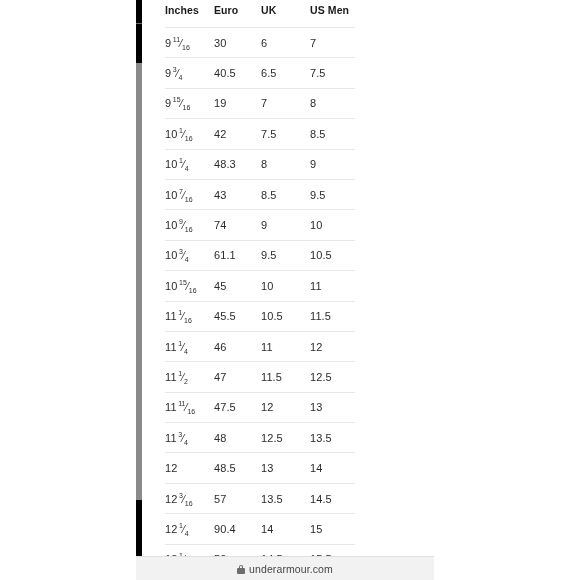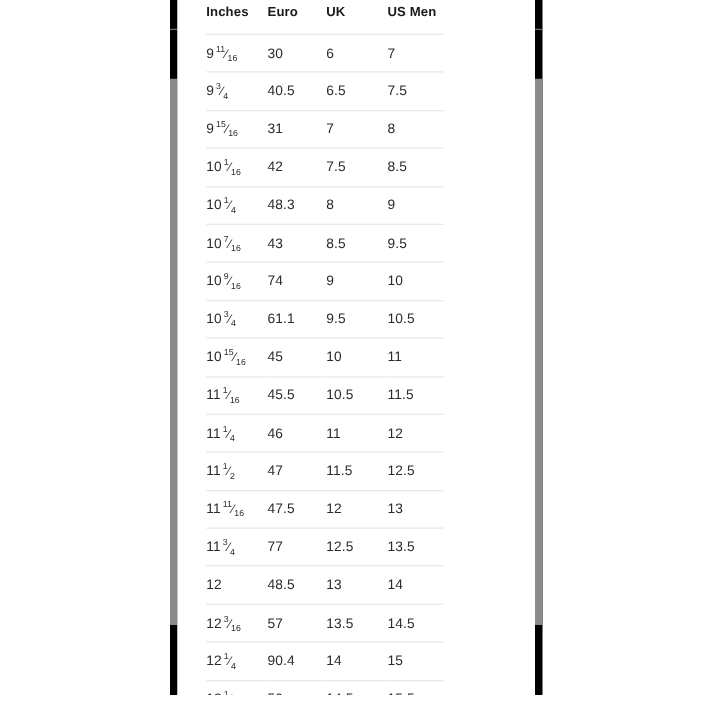--- a/index.html
+++ b/index.html
@@ -34,20 +34,21 @@
 
   
   #page-card {
     position: absolute;
     left: 6px;
     top: 0;
     width: 286px;
     height: 556px;
     background: #ffffff;
     overflow: hidden;
+    padding-left: 14px;
   }
 
   
   .rail {
     position: absolute;
     top: 0;
     width: 6px;
     height: 556px;
     background: #000000;
   }
@@ -220,21 +221,21 @@
               <td>7</td>
             </tr>
             <tr>
               <td><span class="frac"><span class="whole">9</span><sup>3</sup><span class="slash">⁄</span><sub>4</sub></span></td>
               <td>40.5</td>
               <td>6.5</td>
               <td>7.5</td>
             </tr>
             <tr>
               <td><span class="frac"><span class="whole">9</span><sup>15</sup><span class="slash">⁄</span><sub>16</sub></span></td>
-              <td>31</td>
+              <td>19</td>
               <td>7</td>
               <td>8</td>
             </tr>
             <tr>
               <td><span class="frac"><span class="whole">10</span><sup>1</sup><span class="slash">⁄</span><sub>16</sub></span></td>
               <td>42</td>
               <td>7.5</td>
               <td>8.5</td>
             </tr>
             <tr>
@@ -286,21 +287,21 @@
               <td>12.5</td>
             </tr>
             <tr>
               <td><span class="frac"><span class="whole">11</span><sup>11</sup><span class="slash">⁄</span><sub>16</sub></span></td>
               <td>47.5</td>
               <td>12</td>
               <td>13</td>
             </tr>
             <tr>
               <td><span class="frac"><span class="whole">11</span><sup>3</sup><span class="slash">⁄</span><sub>4</sub></span></td>
-              <td>77</td>
+              <td>48</td>
               <td>12.5</td>
               <td>13.5</td>
             </tr>
             <tr>
               <td><span class="frac"><span class="whole">12</span></span></td>
               <td>48.5</td>
               <td>13</td>
               <td>14</td>
             </tr>
             <tr>
@@ -319,14 +320,23 @@
               <td><span class="frac"><span class="whole">13</span><sup>1</sup><span class="slash">⁄</span></span></td>
               <td>50</td>
               <td>14.5</td>
               <td>15.5</td>
             </tr>
           </tbody>
       </table>
     </div>
   </div>
 
+  <div id="url-bar" style="background: rgb(242, 242, 242);">
+    <span class="url-wrap">
+      <span class="lock-icon">
+        <span class="shackle"></span>
+          <span class="body"></span>
+      </span>
+      <span>underarmour.com</span>
+    </span>
+  </div>
 
 </div>
 
 </body></html>

